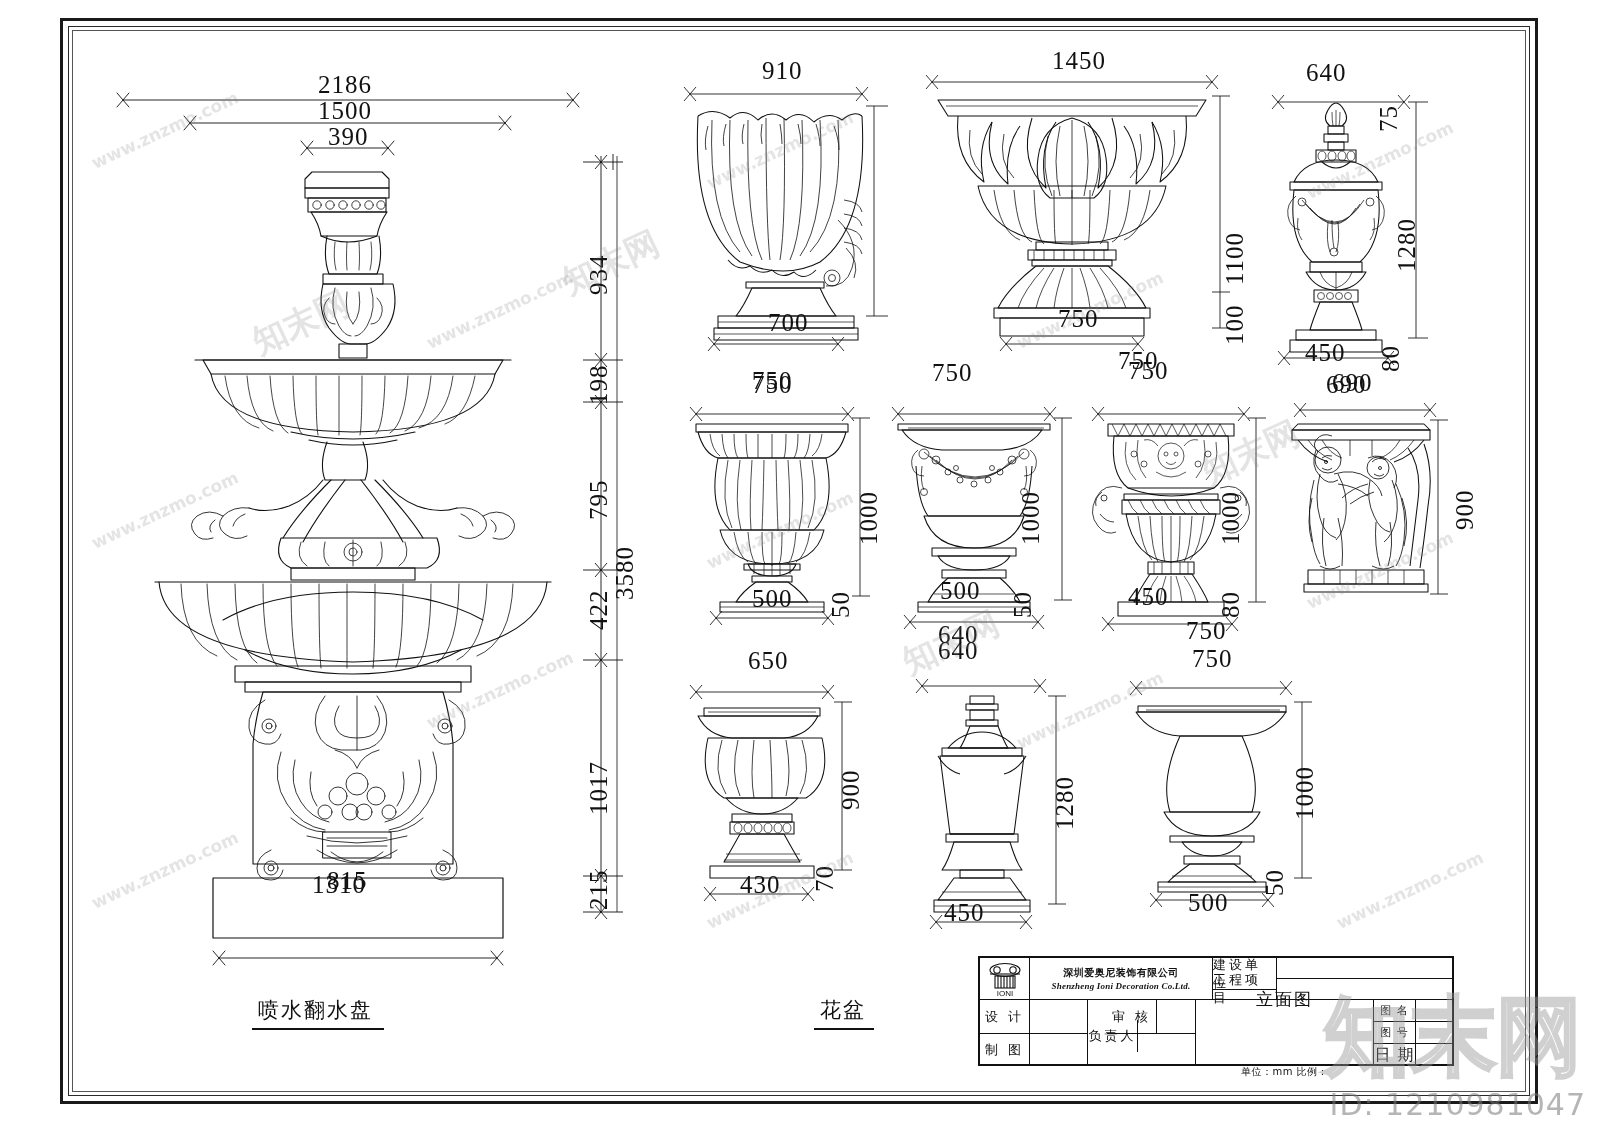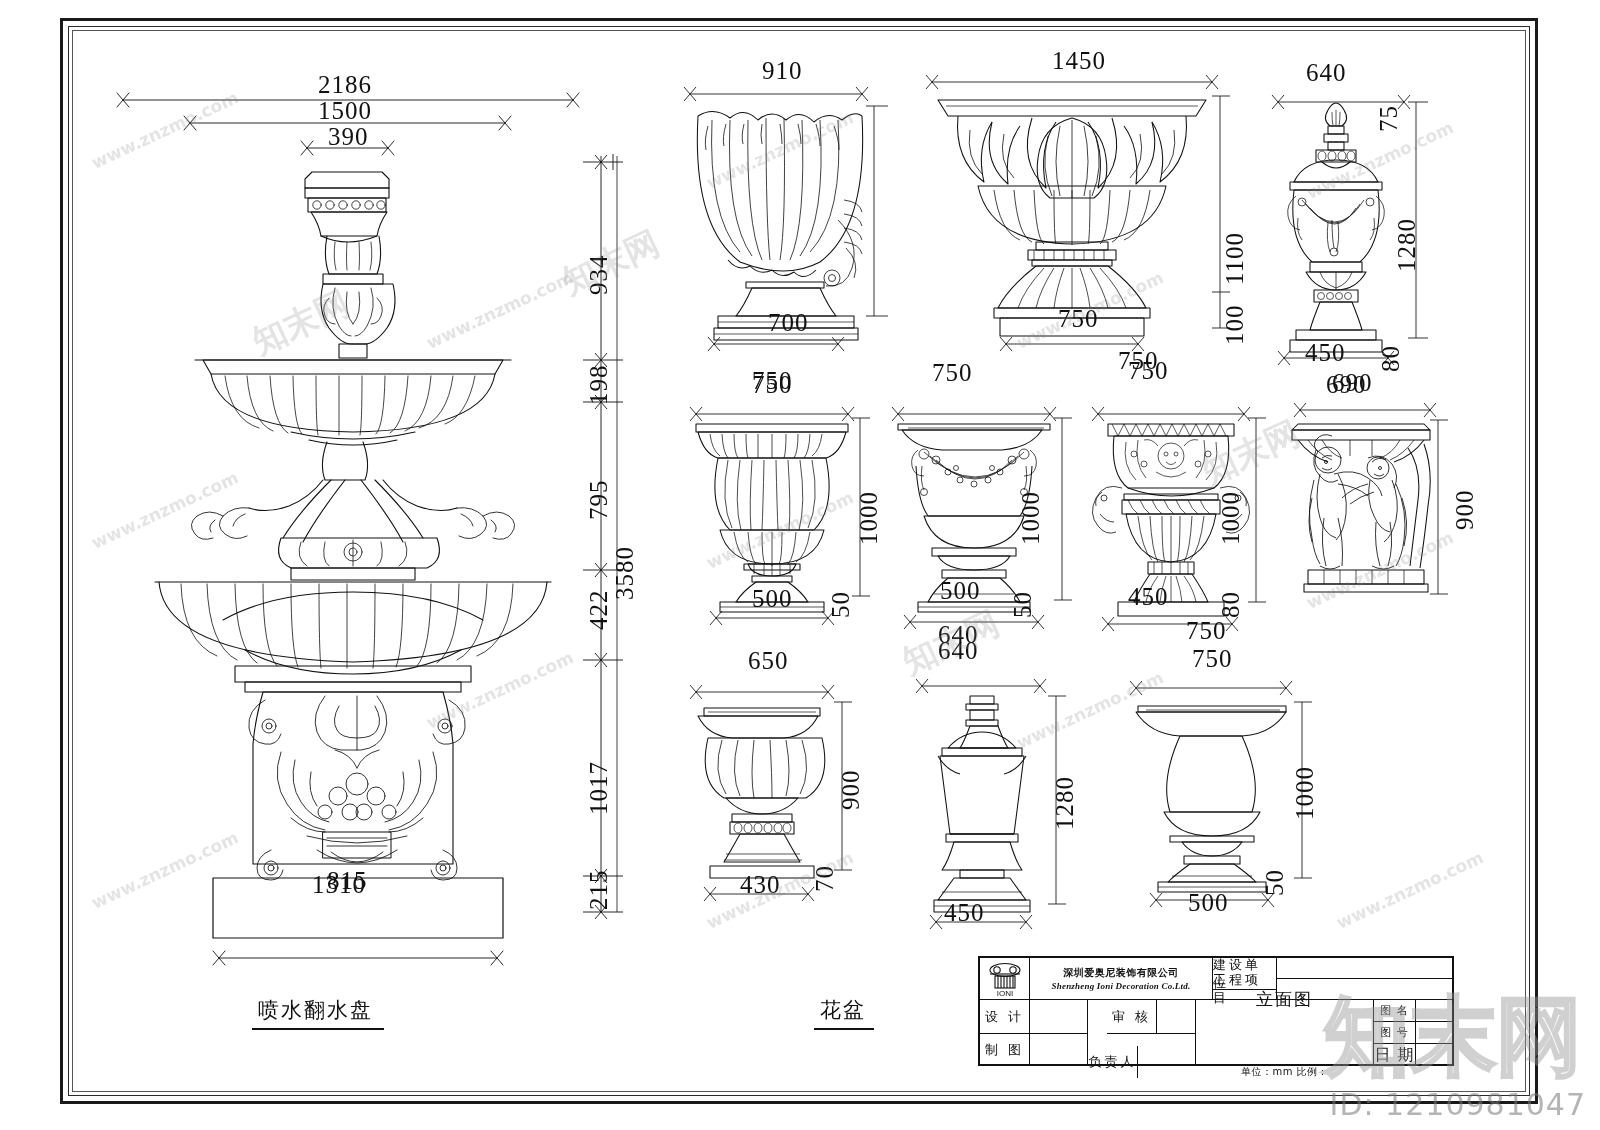--- a/index.html
+++ b/index.html
@@ -1073,21 +1073,21 @@
     <div class="tb-cell tb-cn" style="left:233px;top:21px;width:64px;height:21px;font-size:13px;">工程项目</div>
     <div class="tb-cell" style="left:297px;top:21px;width:177px;height:21px;border-right:none;"></div>
 
     <div class="tb-cell tb-cn" style="left:0;top:42px;width:50px;height:34px;font-size:13px;">设 计</div>
     <div class="tb-cell" style="left:50px;top:42px;width:58px;height:34px;"></div>
     <div class="tb-cell tb-cn" style="left:108px;top:42px;width:50px;height:34px;font-size:13px;margin-left:19px;">审 核</div>
     <div class="tb-cell" style="left:158px;top:42px;width:58px;height:34px;"></div>
 
     <div class="tb-cell tb-cn" style="left:0;top:76px;width:50px;height:32px;font-size:13px;border-bottom:none;">制 图</div>
     <div class="tb-cell" style="left:50px;top:76px;width:58px;height:32px;border-bottom:none;"></div>
-    <div class="tb-cell tb-cn" style="left:108px;top:88px;width:50px;height:32px;font-size:13px;border-bottom:none;text-align:center;">负责人</div>
+    <div class="tb-cell tb-cn" style="left:108px;top:62px;width:50px;height:32px;font-size:13px;border-bottom:none;text-align:center;">负责人</div>
     <div class="tb-cell" style="left:158px;top:76px;width:58px;height:32px;border-bottom:none;"></div>
 
     <div class="tb-cell" style="left:216px;top:42px;width:178px;height:66px;border-bottom:none;flex-direction:column;gap:32px;">
       <span class="tb-cn" style="font-size:17px;letter-spacing:2px;">立面图</span>
       <span style="font-size:10px;margin-top:22px;letter-spacing:.5px;">单位：mm   比例：</span>
     </div>
 
     <div class="tb-cell tb-cn" style="left:394px;top:42px;width:42px;height:22px;font-size:11px;letter-spacing:1px;">图 名</div>
     <div class="tb-cell" style="left:436px;top:42px;width:38px;height:22px;border-right:none;"></div>
     <div class="tb-cell tb-cn" style="left:394px;top:64px;width:42px;height:22px;font-size:11px;letter-spacing:1px;">图 号</div>

